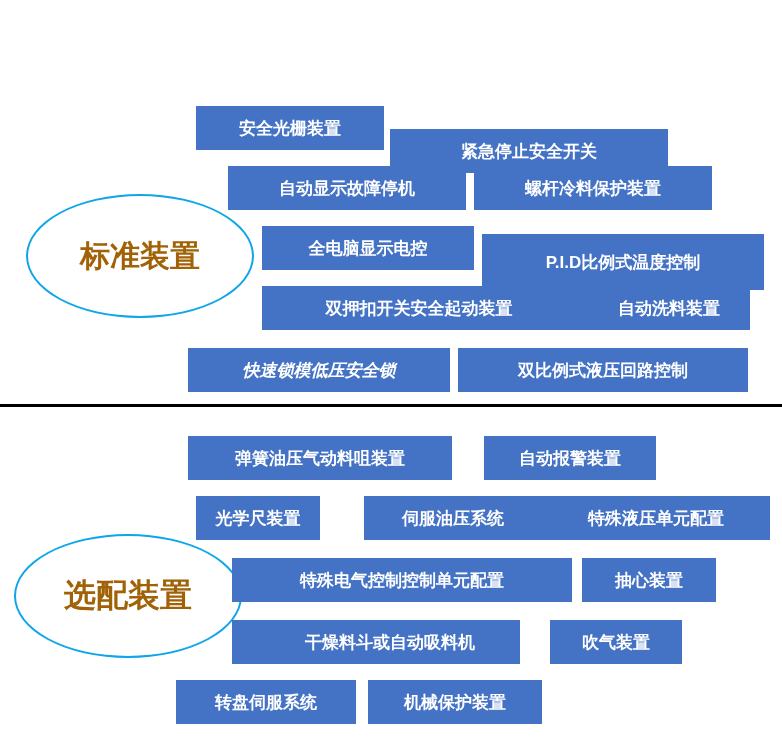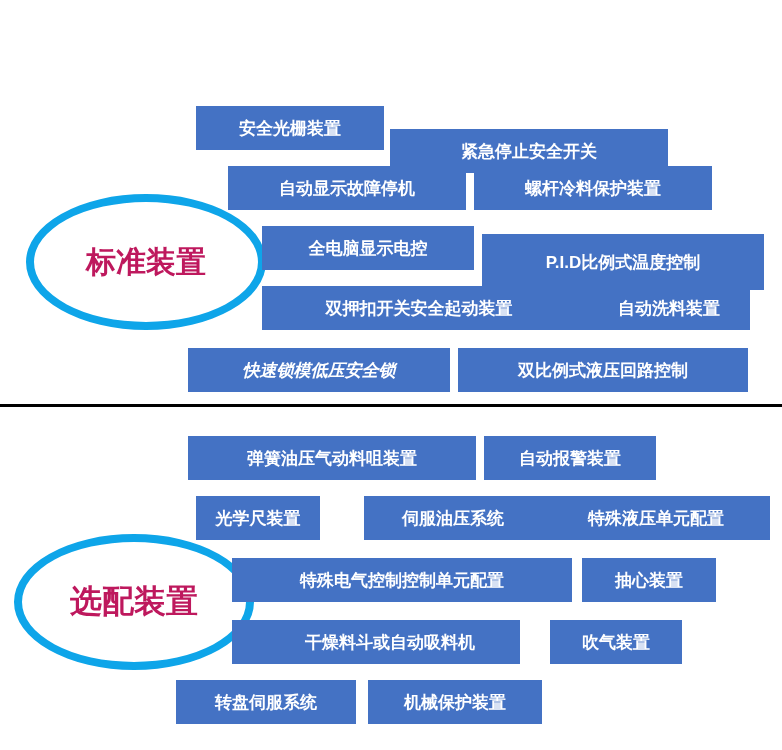--- a/index.html
+++ b/index.html
@@ -40,27 +40,27 @@
     position: absolute;
     left: 0;
     top: 404px;
     width: 782px;
     height: 0;
     border-top: 3px solid #000000;
   }
   
   .ellipse {
     position: absolute;
-    border: 8px solid #0ea5e9;
+    border: 2px solid #0ea5e9;
     border-radius: 50%;
     background: #ffffff;
     display: flex;
     align-items: center;
     justify-content: center;
-    color: #be185d;
+    color: #a16207;
     font-weight: bold;
   }
   .ellipse-std {
     left: 26px;
     top: 194px;
     width: 224px;
     height: 120px;
     font-size: 30px;
   }
   .ellipse-opt {
@@ -101,21 +101,21 @@
       <div class="box" style="left: 196px; top: 106px; width: 188px; height: 44px;">安全光栅装置</div>
       <div class="box" style="left: 390px; top: 106px; width: 278px; height: 44px; margin-top: 23px;">紧急停止安全开关</div>
       <div class="box" style="left: 228px; top: 166px; width: 238px; height: 44px;">自动显示故障停机</div>
       <div class="box" style="left: 474px; top: 166px; width: 238px; height: 44px;">螺杆冷料保护装置</div>
       <div class="box" style="left: 262px; top: 226px; width: 212px; height: 44px;">全电脑显示电控</div>
       <div class="box" style="left: 482px; top: 226px; width: 282px; height: 56px; margin-top: 8px;">P.I.D比例式温度控制</div>
       <div class="box" style="left: 262px; top: 286px; width: 314px; height: 44px;">双押扣开关安全起动装置</div>
       <div class="box" style="left: 552px; top: 286px; width: 198px; height: 44px; padding-left: 36px;">自动洗料装置</div>
       <div class="box" style="left: 188px; top: 348px; width: 262px; height: 44px; font-style: italic;">快速锁模低压安全锁</div>
       <div class="box" style="left: 458px; top: 348px; width: 290px; height: 44px;">双比例式液压回路控制</div>
-      <div class="box" style="left: 188px; top: 436px; width: 288px; height: 44px;">弹簧油压气动料咀装置</div>
+      <div class="box" style="left: 188px; top: 436px; width: 264px; height: 44px;">弹簧油压气动料咀装置</div>
       <div class="box" style="left: 484px; top: 436px; width: 172px; height: 44px;">自动报警装置</div>
       <div class="box" style="left: 196px; top: 496px; width: 124px; height: 44px;">光学尺装置</div>
       <div class="box" style="left: 364px; top: 496px; width: 178px; height: 44px;">伺服油压系统</div>
       <div class="box" style="left: 542px; top: 496px; width: 228px; height: 44px;">特殊液压单元配置</div>
       <div class="box" style="left: 232px; top: 558px; width: 340px; height: 44px;">特殊电气控制控制单元配置</div>
       <div class="box" style="left: 582px; top: 558px; width: 134px; height: 44px;">抽心装置</div>
       <div class="box" style="left: 232px; top: 620px; width: 288px; height: 44px; padding-left: 28px;">干燥料斗或自动吸料机</div>
       <div class="box" style="left: 550px; top: 620px; width: 132px; height: 44px;">吹气装置</div>
       <div class="box" style="left: 176px; top: 680px; width: 180px; height: 44px;">转盘伺服系统</div>
       <div class="box" style="left: 368px; top: 680px; width: 174px; height: 44px;">机械保护装置</div>

